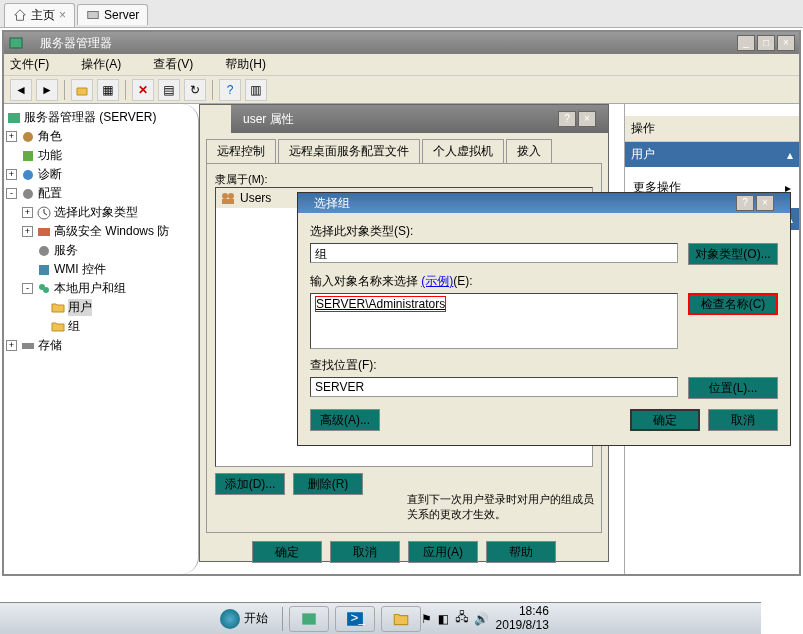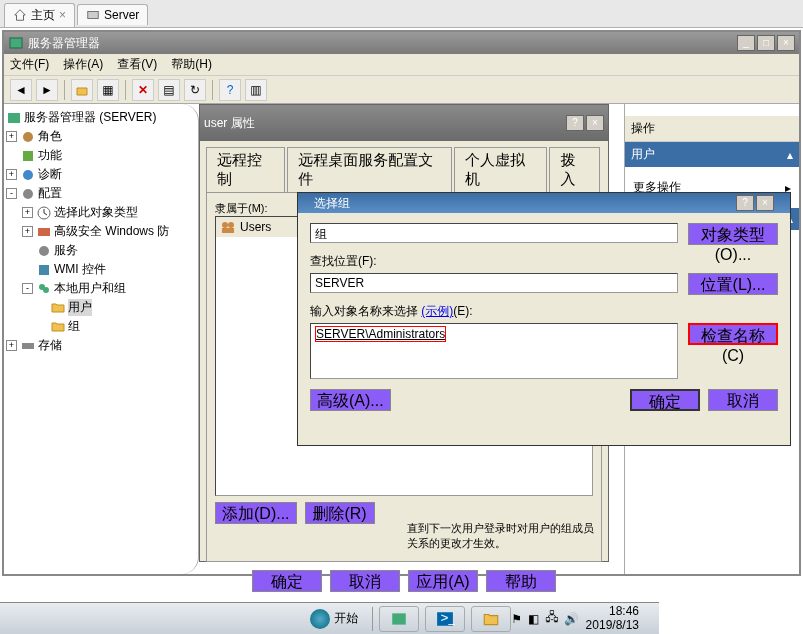--- a/index.html
+++ b/index.html
@@ -7,25 +7,25 @@
 
 
 .top-tabs { height: 28px; background: #e8e8e8; border-bottom: 1px solid #b0b0b0; display: flex; align-items: center; padding: 2px 4px 0; }
 .top-tab { background: #f8f8f8; border: 1px solid #b0b0b0; border-bottom: none; padding: 3px 8px; margin-right: 2px; display: flex; align-items: center; gap: 4px; border-radius: 3px 3px 0 0; }
 .top-tab .x { color: #888; cursor: pointer; }
 .home-icon, .disk-icon { width: 14px; height: 14px; display: inline-block; }
 
 
 .main-window { position: absolute; top: 30px; left: 2px; width: 799px; height: 546px; border: 2px solid #888; background: #ece9d8; }
 .titlebar { background: linear-gradient(#9a9a9a, #7a7a7a); height: 22px; display: flex; align-items: center; justify-content: space-between; color: #fff; padding: 0 4px; }
-.titlebar-left { display: flex; align-items: center; gap: 4px; }
+.titlebar-left { display: flex; align-items: center; gap: 16px; }
 .win-btns { display: flex; gap: 2px; }
 .win-btn { width: 18px; height: 16px; background: #d4d0c8; border: 1px solid #666; font-size: 10px; text-align: center; line-height: 14px; cursor: pointer; }
 
-.menubar { background: #ece9d8; height: 22px; display: flex; align-items: center; padding: 0 6px; gap: 14px; border-bottom: 1px solid #ccc; }
+.menubar { background: #ece9d8; height: 22px; display: flex; align-items: center; padding: 0 6px; gap: 32px; border-bottom: 1px solid #ccc; }
 .menubar span { cursor: pointer; }
 .toolbar { background: #ece9d8; height: 28px; display: flex; align-items: center; padding: 0 6px; gap: 4px; border-bottom: 1px solid #aaa; }
 .tool-btn { width: 22px; height: 22px; border: 1px solid #ccc; background: #f0f0f0; display: flex; align-items: center; justify-content: center; cursor: pointer; }
 .tool-sep { width: 1px; height: 20px; background: #aaa; margin: 0 2px; }
 
 .content-area { display: flex; height: calc(100% - 72px); background: #fff; }
 .tree-pane { width: 195px; border-right: 1px solid #aaa; overflow: auto; border-radius: 17px; }
 .tree { padding: 4px 2px; }
 .tree-node { display: flex; align-items: center; padding: 1px 0; white-space: nowrap; }
 .tree-exp { width: 11px; height: 11px; border: 1px solid #888; font-size: 9px; line-height: 9px; text-align: center; margin-right: 3px; cursor: pointer; background: #fff; }
@@ -35,53 +35,53 @@
 .folder-icon { fill: #f0c050; stroke: #c09020; }
 
 .center-pane { flex: 1; position: relative; }
 .right-pane { width: 175px; border-left: 1px solid #aaa; }
 .right-header { background: #ece9d8; padding: 4px 6px; border-bottom: 1px solid #ccc; font-weight: normal; margin-top: 12px; }
 .right-section { background: #3a6ea5; color: #fff; padding: 4px 6px; display: flex; justify-content: space-between; align-items: center; }
 .right-item { padding: 12px 8px; display: flex; justify-content: space-between; align-items: center; cursor: pointer; }
 
 
 .prop-dialog { position: absolute; top: 0; left: 0; width: 410px; height: 458px; background: #ece9d8; border: 1px solid #666; }
-.prop-title { background: linear-gradient(#8a8a8a, #6a6a6a); height: 36px; color: #fff; display: flex; justify-content: space-between; align-items: center; padding: 0 4px; }
+.prop-title { background: linear-gradient(#8a8a8a, #6a6a6a); height: 28px; color: #fff; display: flex; justify-content: space-between; align-items: center; padding: 0 12px; margin-left: 31px; }
 .prop-tabs { padding: 6px 6px 0; }
 .tab-row { display: flex; }
-.tab { border: 1px solid #999; border-bottom: none; padding: 3px 10px; background: #ece9d8; margin-right: 2px; cursor: pointer; font-size: 15px; }
+.tab { border: 1px solid #999; border-bottom: none; padding: 3px 10px; background: #ece9d8; margin-right: 2px; cursor: pointer; font-size: 12px; }
 .tab.active { background: #ece9d8; position: relative; top: 1px; border-bottom: 1px solid #ece9d8; }
 .tab-content { border: 1px solid #999; height: 370px; padding: 8px; position: relative; }
 .groupbox-label { font-size: 11px; }
 .list-box { border: 1px inset #999; background: #fff; height: 280px; width: 100%; }
 .list-item { display: flex; align-items: center; padding: 2px 4px; gap: 4px; }
 .list-item.sel { background: #ece9d8; }
 .hint-text { position: absolute; left: 200px; bottom: 10px; width: 190px; font-size: 11px; }
 .prop-btns { display: flex; justify-content: center; gap: 8px; padding: 8px; }
-.btn { min-width: 70px; height: 22px; border: 1px solid #888; background: #8b5cf6; cursor: pointer; font-size: 16px; }
+.btn { min-width: 70px; height: 22px; border: 1px solid #888; background: #0f766e; cursor: pointer; font-size: 12px; }
 .btn.default { border: 2px solid #333; }
 .row-btns { display: flex; gap: 8px; margin-top: 6px; }
 
 
 .sel-dialog { position: absolute; top: 88px; left: 98px; width: 494px; height: 254px; background: #ece9d8; border: 1px solid #333; z-index: 10; }
 .sel-title { background: linear-gradient(#3a6ea5, #5a8ec5); height: 20px; color: #fff; display: flex; justify-content: space-between; align-items: center; padding: 0 16px; }
 .sel-body { padding: 10px 12px; }
 .sel-row { margin-bottom: 8px; }
 .sel-label { font-size: 12px; margin-bottom: 3px; }
 .sel-input-row { display: flex; gap: 10px; align-items: start; }
 .sel-input { flex: 1; border: 1px inset #999; background: #fff; height: 20px; padding: 2px 4px; font-size: 12px; }
 .sel-textarea { flex: 1; border: 1px inset #999; background: #fff; height: 56px; padding: 2px 4px; font-size: 12px; }
 .sel-textarea .typed { text-decoration: underline; border: 1px solid red; display: inline-block; }
 .sel-bottom { display: flex; justify-content: space-between; margin-top: 10px; }
 .sel-bottom-right { display: flex; gap: 8px; }
 .red-box { border: 2px solid red; }
 .link { color: #0000ee; text-decoration: underline; cursor: pointer; }
 
 
-.taskbar { position: absolute; bottom: 0; left: 0; width: 659px; height: 32px; background: linear-gradient(#e8ecf0, #c8d0d8); border-top: 1px solid #888; display: flex; align-items: center; justify-content: flex-end; padding: 0 20px; }
+.taskbar { position: absolute; bottom: 0; left: 0; width: 761px; height: 32px; background: linear-gradient(#e8ecf0, #c8d0d8); border-top: 1px solid #888; display: flex; align-items: center; justify-content: center; padding: 0 20px; }
 .taskbar-left { display: flex; align-items: center; gap: 6px; }
 .start-btn { display: flex; align-items: center; gap: 4px; padding: 2px 8px; cursor: pointer; }
 .start-orb { width: 20px; height: 20px; border-radius: 50%; background: radial-gradient(#5ac, #067); }
 .task-item { width: 40px; height: 26px; border: 1px solid #aaa; border-radius: 3px; display: flex; align-items: center; justify-content: center; cursor: pointer; }
 .tray { display: flex; align-items: center; gap: 6px; font-size: 11px; }
 .clock { text-align: right; line-height: 1.1; font-size: 11px; }
 </style>
 </head>
 <body>
 
@@ -282,40 +282,41 @@
       <div class="sel-dialog">
         <div class="sel-title">
           <span>选择组</span>
           <div class="win-btns">
             <div class="win-btn">?</div>
             <div class="win-btn">×</div>
           </div>
         </div>
         <div class="sel-body">
           <div class="sel-row">
+            <div class="sel-label">选择此对象类型(S):</div>
             <div class="sel-input-row">
               <div class="sel-input">组</div>
               <button class="btn" style="width:90px">对象类型(O)...</button>
+            </div>
+          </div>
+          <div class="sel-row">
+            <div class="sel-label">
+              <span>输入对象名称来选择</span>
+              <span class="link">(示例)</span><span>(E):</span>
+            </div>
+            <div class="sel-input-row">
+              <div class="sel-textarea"><span class="typed">SERVER\Administrators</span></div>
+              <button class="btn red-box" style="width:90px">检查名称(C)</button>
             </div>
           </div>
           <div class="sel-row">
             <div class="sel-label">查找位置(F):</div>
             <div class="sel-input-row">
               <div class="sel-input">SERVER</div>
               <button class="btn" style="width:90px">位置(L)...</button>
-            </div>
-          </div>
-          <div class="sel-row">
-            <div class="sel-label">
-              <span>输入对象名称来选择</span>
-              <span class="link">(示例)</span><span>(E):</span>
-            </div>
-            <div class="sel-input-row">
-              <div class="sel-textarea"><span class="typed">SERVER\Administrators</span></div>
-              <button class="btn red-box" style="width:90px">检查名称(C)</button>
             </div>
           </div>
           <div class="sel-bottom">
             <button class="btn">高级(A)...</button>
             <div class="sel-bottom-right">
               <button class="btn default red-box">确定</button>
               <button class="btn">取消</button>
             </div>
           </div>
         </div>

